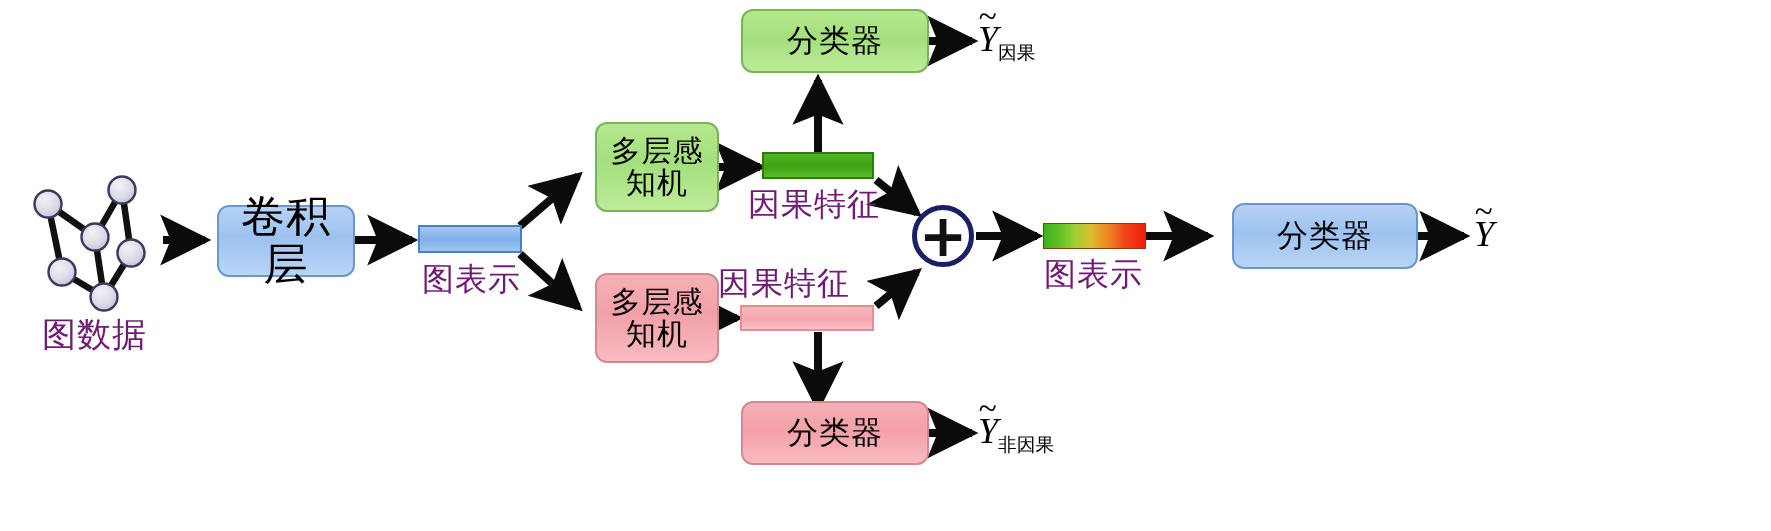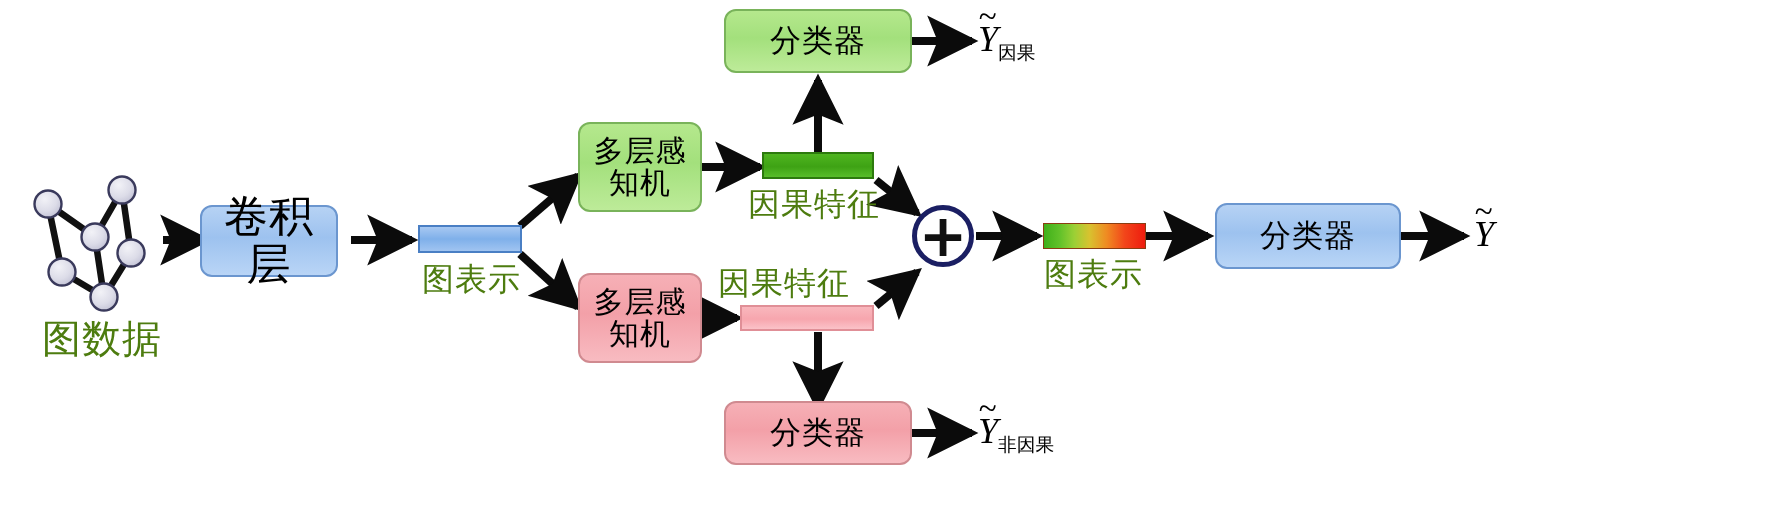--- a/index.html
+++ b/index.html
@@ -18,20 +18,21 @@
     box-sizing:border-box;
     display:flex;
     align-items:center;
     justify-content:center;
     text-align:center;
     border-radius:12px;
     line-height:1.08;
     letter-spacing:1px;
     color:#000;
     font-family:"Liberation Serif","DejaVu Serif",serif;
+    margin-left:17px;
   }
   .blue-box{
     background:linear-gradient(180deg,#b6d2f4 0%,#9dc2ef 45%,#b9d5f6 100%);
     border:2px solid #6b96cf;
   }
   .green-box{
     background:linear-gradient(180deg,#b5e88d 0%,#a3e07c 45%,#bdeb99 100%);
     border:2px solid #79b35a;
   }
   .pink-box{
@@ -55,21 +56,21 @@
     background:linear-gradient(180deg,#f9b7bd 0%,#f7a6ae 55%,#fbc2c8 100%);
     border:2px solid #e08f97;
   }
   .bar-grad{
     background:linear-gradient(90deg,#3fb01a 0%,#63c22a 16%,#9bd035 30%,#d8c22f 45%,#ef8b22 62%,#f2451a 80%,#ee1c0e 100%);
     border:1px solid #8a3d12;
   }
 
   .lbl{
     position:absolute;
-    color:#4d7c0f;
+    color:#701a75;
     white-space:nowrap;
     font-family:"Liberation Serif","DejaVu Serif",serif;
     letter-spacing:1px;
   }
 
   .plus-circle{
     position:absolute;
     border-radius:50%;
     border:5px solid #1b1f63;
     background:#ffffff;
@@ -212,21 +213,21 @@
   <div class="bar bar-pink" style="left:740px;top:305px;width:134px;height:26px;"></div>
   <div class="lbl" style="left:718px;top:262px;font-size:32px;">因果特征</div>
 
   <div class="bar bar-grad" style="left:1043px;top:223px;width:103px;height:26px;"></div>
   <div class="lbl" style="left:1044px;top:253px;font-size:32px;">图表示</div>
 
   <div class="plus-circle" style="left:912px;top:205px;width:62px;height:62px;"></div>
   <div class="plus-glyph" style="left:912px;top:205px;width:62px;height:62px;
        display:flex;align-items:center;justify-content:center;font-size:58px;">+</div>
 
-  <div class="lbl" style="left:42px;top:312px;font-size:39px;">图数据</div>
+  <div class="lbl" style="left:42px;top:312px;font-size:34px;">图数据</div>
 
   <div class="ylab" style="left:978px;top:18px;font-size:36px;">
     <span class="yv"><span class="tilde">~</span><span>Y</span></span><span class="sub">因果</span>
   </div>
 
   <div class="ylab" style="left:978px;top:410px;font-size:36px;">
     <span class="yv"><span class="tilde">~</span><span>Y</span></span><span class="sub">非因果</span>
   </div>
 
   <div class="ylab" style="left:1474px;top:213px;font-size:36px;">

